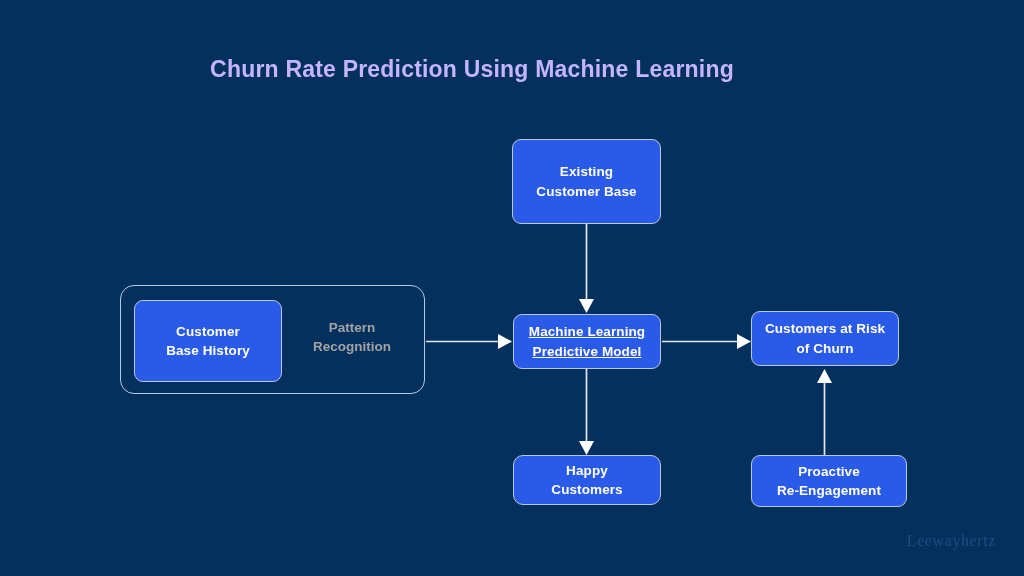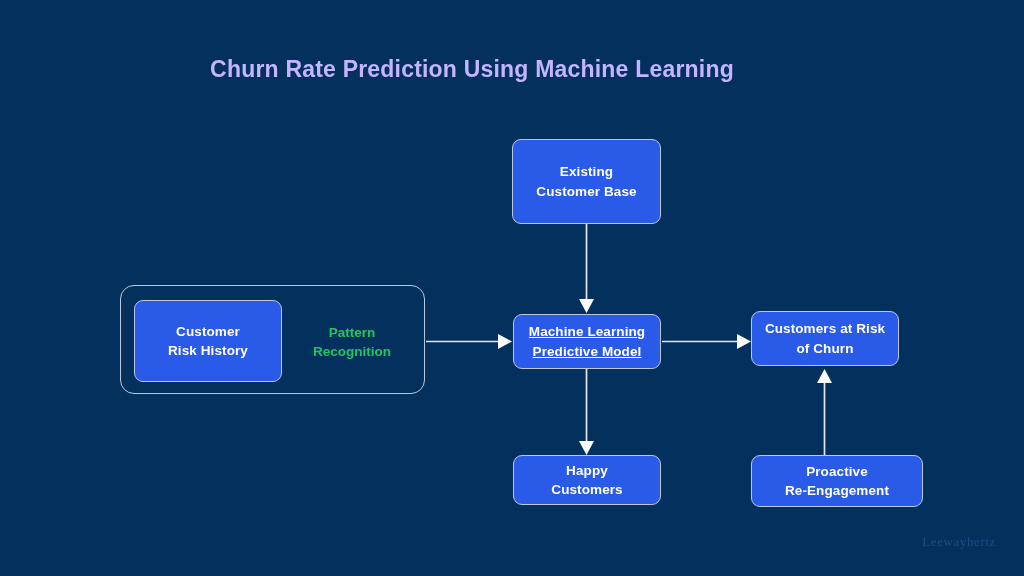--- a/index.html
+++ b/index.html
@@ -59,48 +59,47 @@
     position: absolute;
     background: transparent;
     border: 1.6px solid #b9c8dc;
     border-radius: 14px;
   }
 
   
   .plain-label {
     position: absolute;
     display: flex;
-    align-items: center;
     justify-content: center;
     text-align: center;
-    color: #22c55e;
+    color: #a3a3a3;
     font-size: 13.5px;
     font-weight: 700;
     line-height: 1.42;
     white-space: pre-line;
   }
 
   
   #node-existing-customer-base { left: 512px; top: 139px; width: 149px; height: 85px; }
   #node-ml-model              { left: 513px; top: 314px; width: 148px; height: 55px; text-decoration: underline; }
   #node-customer-churn-history{ left: 134px; top: 300px; width: 148px; height: 82px; }
   #node-customers-at-risk     { left: 751px; top: 311px; width: 148px; height: 55px; }
-  #node-happy-customers       { left: 513px; top: 455px; width: 148px; height: 50px; }
-  #node-proactive-reengagement{ left: 751px; top: 455px; width: 172px; height: 52px; }
+  #node-happy-customers       { left: 513px; top: 455px; width: 148px; height: 50px; border-radius: 10px; }
+  #node-proactive-reengagement{ left: 751px; top: 455px; width: 156px; height: 52px; }
 
   #group-churn-analysis { left: 120px; top: 285px; width: 305px; height: 109px; }
   #label-pattern-recognition { left: 292px; top: 318px; width: 120px; height: 48px; }
 
   
   #watermark {
     position: absolute;
     right: 28px;
     bottom: 26px;
     font-family: "Liberation Serif", serif;
-    font-size: 13px;
+    font-size: 16px;
     color: #1d4d80;
     letter-spacing: 0.6px;
   }
 
   
   #connectors {
     position: absolute;
     left: 0; top: 0;
     width: 1024px;
     height: 576px;
@@ -151,21 +150,21 @@
 
   <div id="group-churn-analysis" class="group-box"></div>
 
   <div id="node-existing-customer-base" class="node">
     <span class="lbl">Existing
 Customer Base</span>
   </div>
 
   <div id="node-customer-churn-history" class="node">
     <span class="lbl">Customer
-Risk History</span>
+Base History</span>
   </div>
 
   <div id="label-pattern-recognition" class="plain-label">
     <span class="lbl">Pattern
 Recognition</span>
   </div>
 
   <div id="node-ml-model" class="node">
     <span class="lbl">Machine Learning
 Predictive Model</span>

